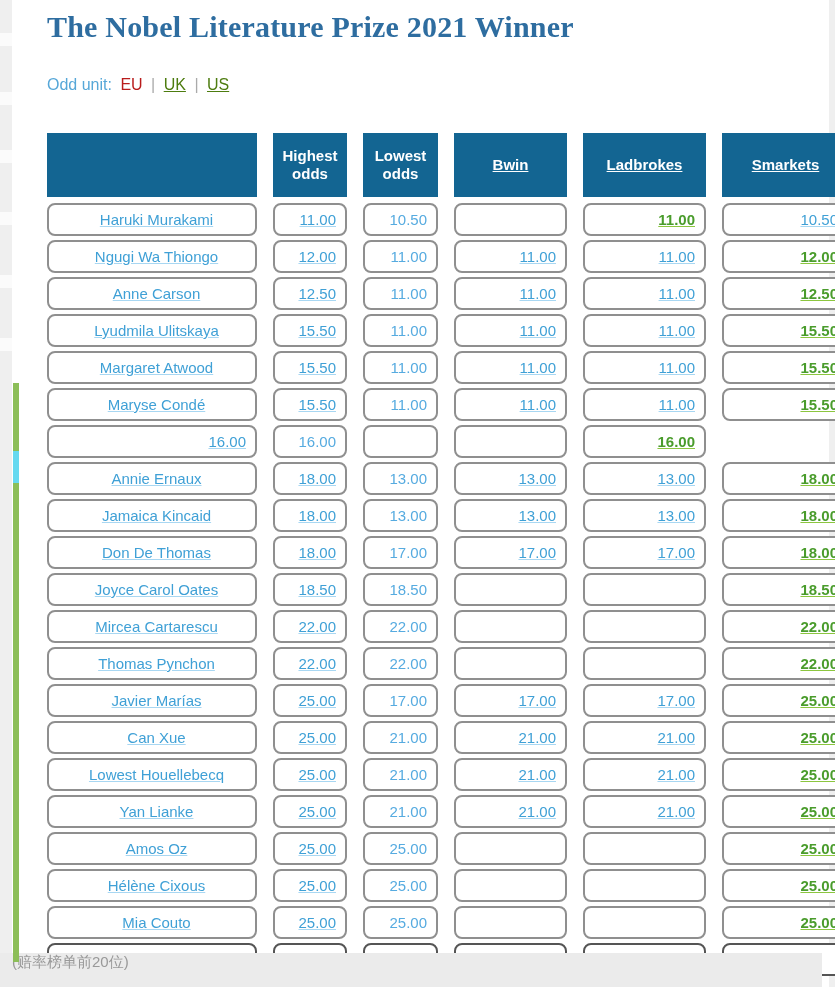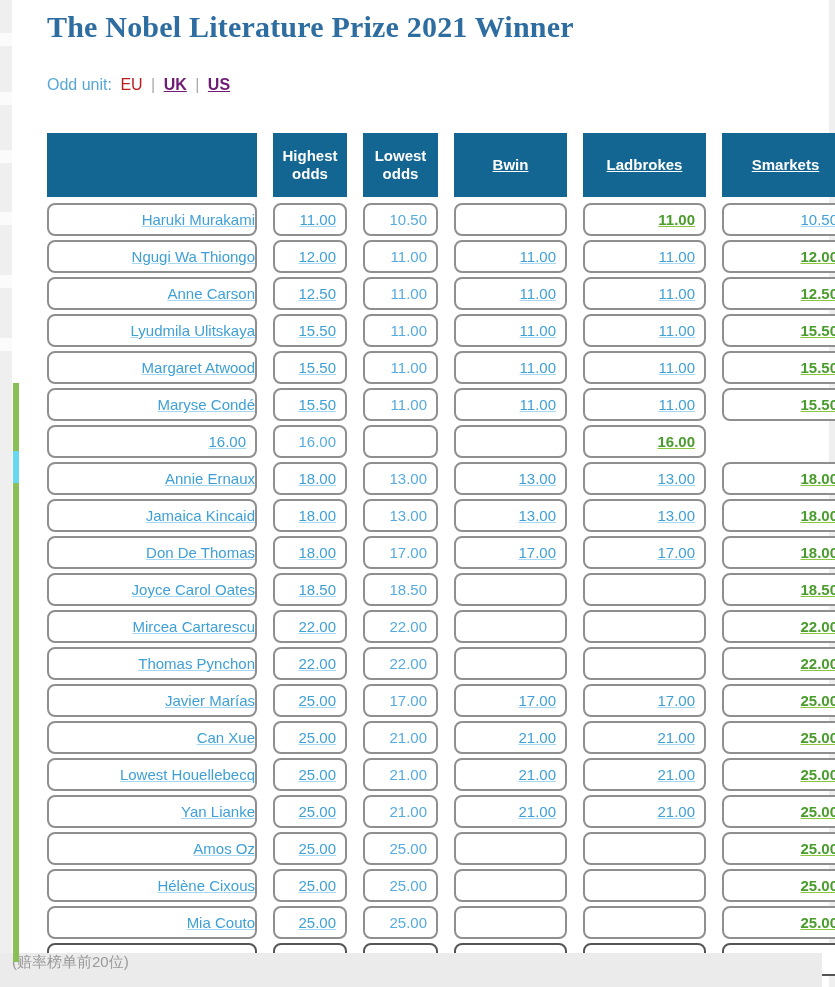--- a/index.html
+++ b/index.html
@@ -16,38 +16,38 @@
 
   
   .title{
     position:absolute;left:47px;top:10px;margin:0;
     font-family:"Liberation Serif",serif;font-size:30px;font-weight:600;color:#2E6DA0;
     letter-spacing:.2px;
   }
   .odd-unit{position:absolute;left:47px;top:76px;font-size:16px;color:#56A7D8;}
   .odd-unit .current{color:#b91c1c;font-weight:normal;}
   .odd-unit .sep{color:#aaaaaa;padding:0 4px;}
-  .odd-unit a{color:#701a75;font-weight:bold;text-decoration:underline;cursor:pointer;}
+  .odd-unit a{color:#4d7c0f;font-weight:normal;text-decoration:underline;cursor:pointer;}
 
   
   .odds-table{position:absolute;left:47px;top:133px;width:752px;}
   .grid-row{display:grid;grid-template-columns:210px 74px 75px 113px 123px 127px;column-gap:16px;}
   .thead{margin-bottom:6px;}
   .hcell{
     background:#136592;color:#ffffff;height:64px;
     display:flex;align-items:center;justify-content:center;text-align:center;
     font-weight:bold;font-size:15px;line-height:1.2;padding:0 6px;box-sizing:border-box;
   }
   .hcell a{color:#ffffff;text-decoration:underline;cursor:pointer;}
   .trow{margin-bottom:4px;}
   .cell{
     border:2px solid #8F8F8F;border-radius:8px;background:#ffffff;
     box-sizing:border-box;height:33px;display:flex;align-items:center;overflow:hidden;
   }
-  .c-name{justify-content:flex-end;padding-left:9px;}
+  .c-name{justify-content:center;padding-left:9px;}
   .odds{justify-content:flex-end;padding-right:9px;}
   .cell a{font-size:15px;cursor:pointer;white-space:nowrap;}
   .c-name a{color:#3FA0D6;text-decoration:underline;text-decoration-color:#A8D7F2;}
   a.val{color:#3FA0D6;text-decoration:underline;text-decoration-color:#A8D7F2;}
   a.val.best{color:#4A9C2C;font-weight:bold;text-decoration-color:#8CC63F;}
   span.plain{color:#56ABE0;font-size:15px;white-space:nowrap;}
   .partial .cell{border-color:#555555;height:33px;}
   .partial{height:10px;overflow:visible;}
 
   

